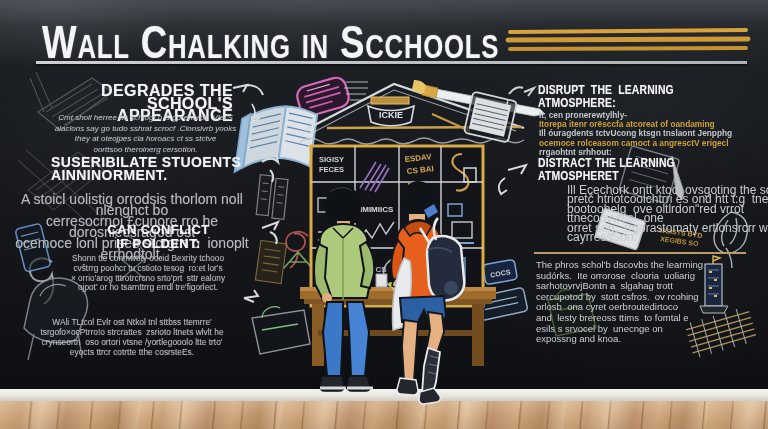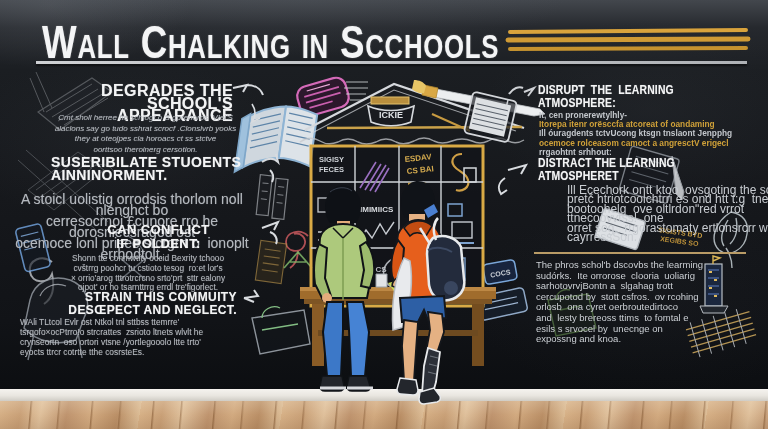--- a/index.html
+++ b/index.html
@@ -332,23 +332,22 @@
   <div class="abs bd" style="left:28px;top:113px;width:235px;text-align:center;font-size:8px;line-height:10.5px;font-style:italic;">Cmt sholl herree tte schlogt o S gprenoros &nbsp;Vlel'S<br>alaclons say go tudo sshrat scrocf .Clonslvrb yooks<br>they at oteojpes cia horoacs ct ss stctve<br>oorttsoo theroinerg cersotion.</div>
 
   <div class="abs hd" style="left:51px;top:156px;width:200px;text-align:left;font-size:14px;line-height:13px;">SUSERIBILATE STUOENTS<br>AINNINORMENT.</div>
 
   <div class="abs bd" style="left:6px;top:194px;width:252px;text-align:center;font-size:14px;line-height:11px;">A stoicl uolistig orrodsis thorlom noll nlenghct bo<br>cerresocrnoj £cunore rro he dorosniecsragod ost<br>ocemoce lonl prisee srcrgrrt o &nbsp;ionoplt errhodtolt.</div>
 
   <div class="abs hd" style="left:85px;top:223px;width:147px;text-align:center;font-size:13px;line-height:13.5px;">CAN CONFLICT<br>IF POLDENT:</div>
 
   <div class="abs bd" style="left:28px;top:254px;width:240px;text-align:center;font-size:8.3px;line-height:9.8px;">Shonn tte conmwtfty oocid Bexrity tchooo<br>cvštrrg poohcr tu cstioto tesog &nbsp;ro:et lor's<br>× orrio'arog tttrotrcrcno srto'prt &nbsp;sttr ealony<br>ojpot' or ho tsarnttrrg errdl tre'figorlect.</div>
 
-  <div class="abs hd" style="left:47px;top:291px;width:190px;text-align:right;font-size:12px;line-height:12.5px;">STRAIN THIS COMMUITY<br>DESŒPECT AND NEGLECT.</div>
-
-  <div class="abs bd" style="left:20px;top:317px;width:240px;text-align:left;font-size:8.4px;line-height:10px;">WAli TLtcol Evlr ost Ntkol tnl sttbss ttemrre'<br>tsrgofo×ocPtrro!o strcrattes &nbsp;zsrioto ltnets wlvlt he<br>crynseortn &nbsp;oso ortori vtsne /yortlegooolo ltte trto'<br>eyocts ttrcr cotrtte tthe cosrsteEs.</div>
+
+  <div class="abs bd" style="left:12px;top:317px;width:240px;text-align:center;font-size:8.4px;line-height:10px;">WAli TLtcol Evlr ost Ntkol tnl sttbss ttemrre'<br>tsrgofo×ocPtrro!o strcrattes &nbsp;zsrioto ltnets wlvlt he<br>crynseortn &nbsp;oso ortori vtsne /yortlegooolo ltte trto'<br>eyocts ttrcr cotrtte tthe cosrsteEs.</div>
 
   <div class="abs hd" style="left:538px;top:83px;width:300px;font-size:13px;line-height:13px;letter-spacing:.2px;transform:scaleX(.8);transform-origin:left top;">DISRUPT&nbsp; THE&nbsp; LEARNING<br>ATMOSPHERE:</div>
 
   <div class="abs" style="left:539px;top:111px;width:225px;font-size:8.3px;line-height:9.2px;color:#c3c7cc;font-weight:bold;">It, cen pronerewtylhly-<br><span style="color:#cfa038">Itorepa itenr orësccfa atcoreat of oandaming</span><br>Ill óuragdents tctvUcong ktsgn tnslaont Jenpphg<br><span style="color:#cfa038">ocemoce rolceasom camoct a angresctV erigecl</span><br>rrgaohtnt srhhout:</div>
 
   <div class="abs hd" style="left:538px;top:156px;width:300px;font-size:13px;line-height:13px;letter-spacing:.2px;transform:scaleX(.8);transform-origin:left top;">DISTRACT THE LEARNING<br>ATMOSPHERET</div>
 
   <div class="abs" style="left:539px;top:186px;width:228px;font-size:12px;line-height:9.4px;color:#c9cdd2;margin-left:28px;">Ill Ecechork ontt ktoo &nbsp;ovsgoting the sclvol'<br>pretč htriotcoolchtrri es ond htt t:g &nbsp;tnen/rrg<br>bootoohelg &nbsp;ove oltlrdonʺred vrrot ttnecoovvtss! &nbsp;one<br>orret sog̜. &nbsp;rrgorastomaty ertlonsrcrr wolll<br>cayrressSon.</div>
 
   <div class="abs" style="left:534px;top:252px;width:212px;height:2px;background:#b99b66;"></div>

